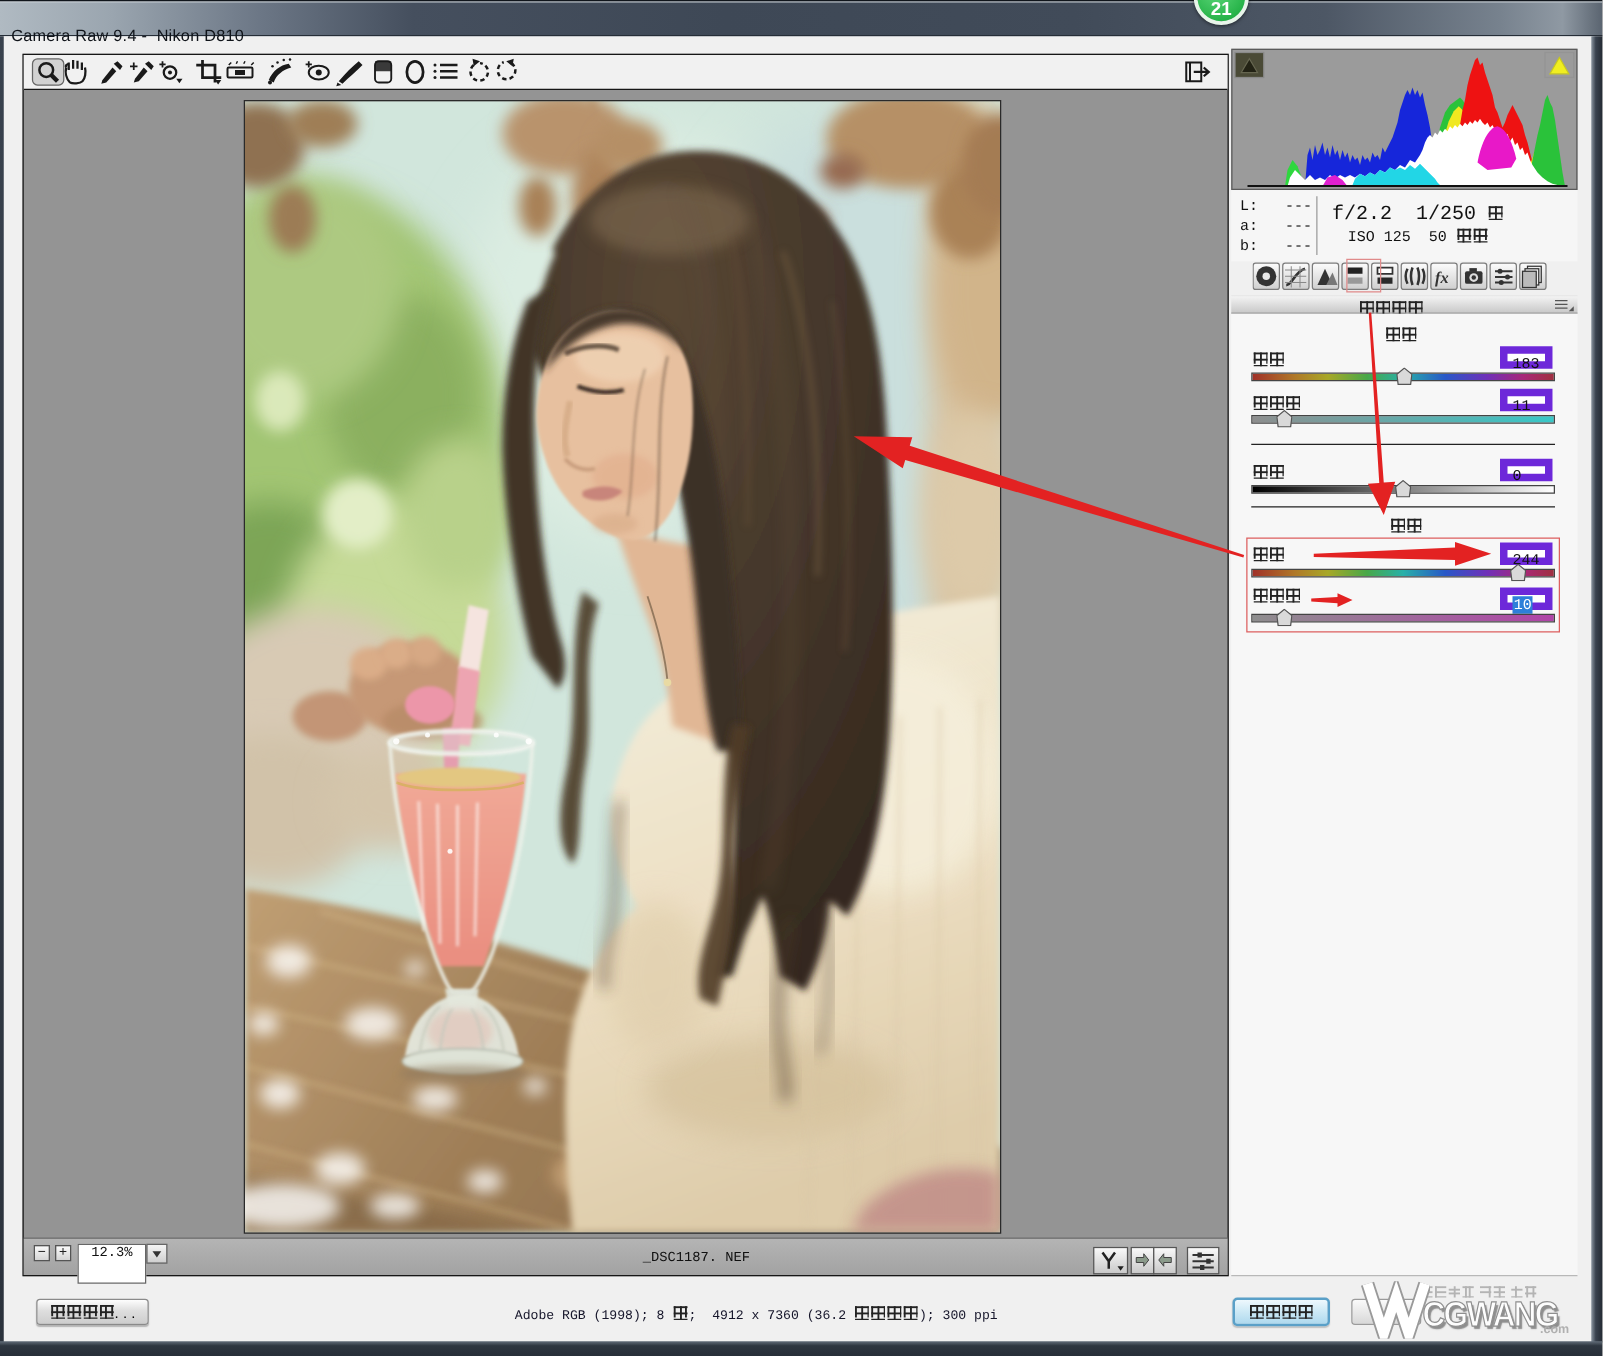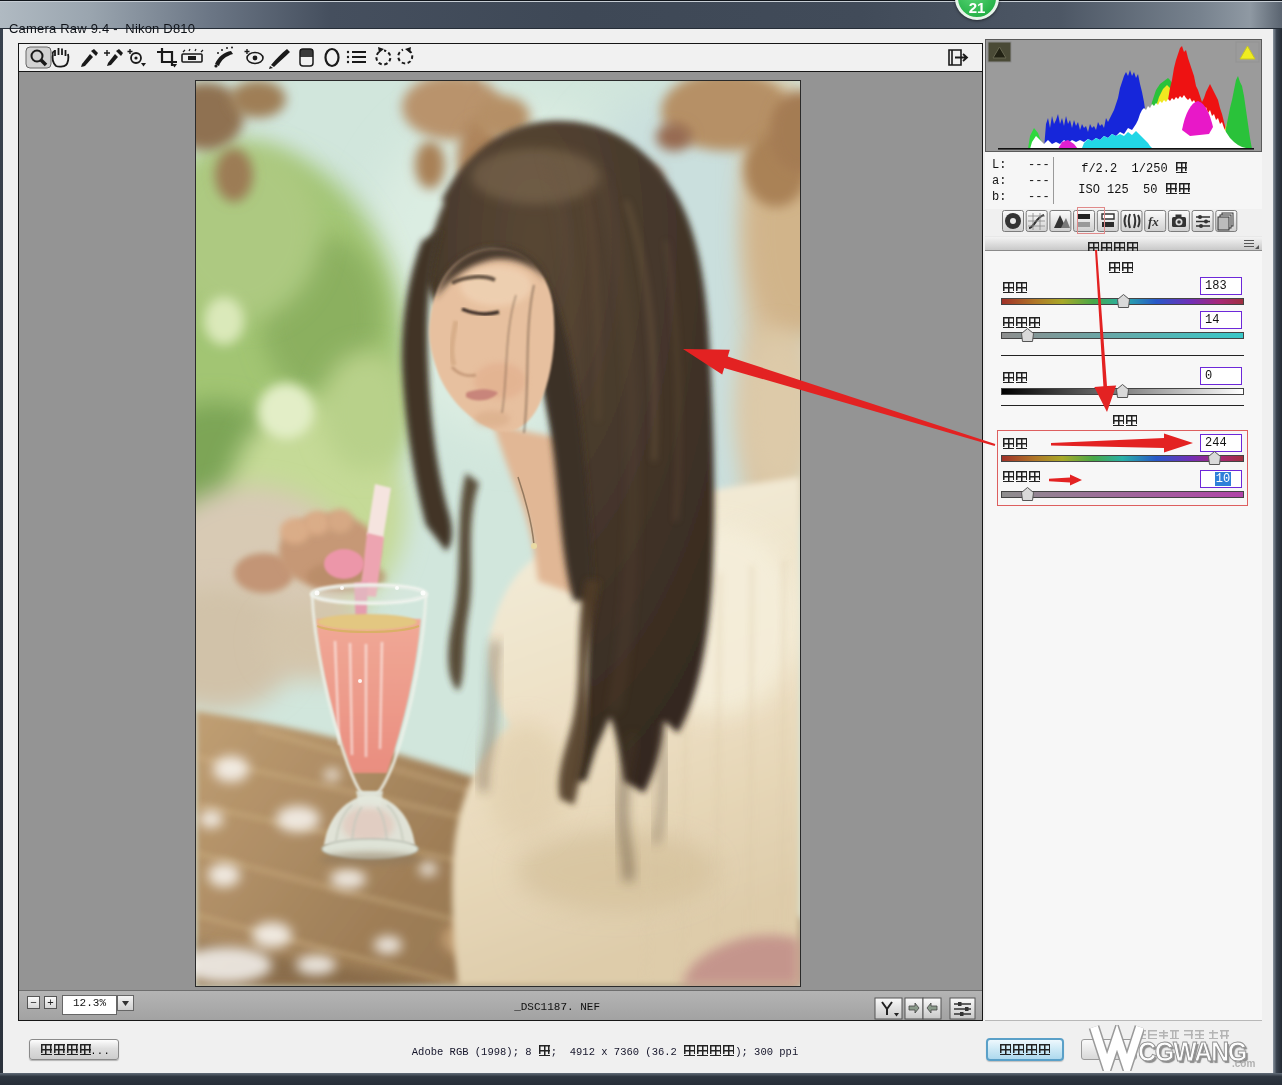--- a/index.html
+++ b/index.html
@@ -26,41 +26,41 @@
 #bl{left:0;top:29px;width:3px;height:1045px;background:linear-gradient(180deg,#39424e,#2b323c);}
 #br{left:1273px;top:29px;width:9px;height:1045px;background:linear-gradient(90deg,#8a95a0,#39424e 40%,#232a33);}
 #bb{left:0;top:1073px;width:1282px;height:12px;background:linear-gradient(180deg,#626d79 0,#2e3640 30%,#272e38 100%);}
 
 #mainbox{left:18px;top:43px;width:965px;height:978px;border:1px solid #161616;box-sizing:border-box;background:#949494;}
 #toolbar{left:19px;top:44px;width:963px;height:28px;background:#f1f1f1;border-bottom:1px solid #161616;box-sizing:border-box;}
 #zoombar{left:19px;top:990px;width:963px;height:30px;background:linear-gradient(180deg,#b4b4b4,#a2a2a2);border-top:1px solid #6e6e6e;box-sizing:border-box;}
 
 .sqbtn{position:absolute;width:13px;height:13px;border:1px solid #555;background:linear-gradient(180deg,#fafafa,#d6d6d6);box-sizing:border-box;
  font-size:11px;line-height:10px;text-align:center;color:#222;}
-#zoomval{left:62px;top:995px;width:55px;height:20px;background:#fff;border:1px solid #666;box-sizing:border-box;
+#zoomval{left:62px;top:995px;width:55px;height:32px;background:#fff;border:1px solid #666;box-sizing:border-box;
  font-size:11px;font-family:"Liberation Mono",monospace;text-align:center;line-height:15px;color:#111;}
 #zoomdrop{left:117px;top:995px;width:17px;height:16px;border:1px solid #666;background:linear-gradient(180deg,#f4f4f4,#cfcfcf);box-sizing:border-box;}
 #fname{left:300px;top:1001px;width:300px;text-align:right;font-family:"Liberation Mono",monospace;font-size:11px;color:#101010;}
 
 #savebtn{left:29px;top:1039px;width:90px;height:21px;border:1px solid #8a8a8a;border-radius:3px;
  background:linear-gradient(180deg,#fdfdfd,#dedede 45%,#cdcdcd);box-shadow:0 1px 1px rgba(0,0,0,.25);
  box-sizing:border-box;text-align:center;padding-top:3px;font-size:12px;}
 #linktext{left:300px;top:1045px;width:610px;text-align:center;font-family:"Liberation Mono",monospace;font-size:10.5px;color:#15152a;}
 #openbtn{left:986px;top:1038px;width:78px;height:23px;border:2px solid #5aa0c8;border-radius:4px;
  background:linear-gradient(180deg,#eef8fd,#cfeaf6 45%,#aed9ee);box-shadow:0 1px 1px rgba(0,0,0,.2);
  box-sizing:border-box;text-align:center;padding-top:3px;font-size:12px;}
 #cancelbtn{left:1081px;top:1039px;width:56px;height:21px;border:1px solid #9a9a9a;border-radius:3px;
  background:linear-gradient(180deg,#fafafa,#d8d8d8);box-sizing:border-box;}
 
 #histbox{left:985px;top:39px;width:277px;height:113px;border:1px solid #5a5a5a;background:#9b9b9b;box-sizing:border-box;}
 #exif{left:985px;top:152px;width:277px;height:57px;background:#f6f6f6;font-family:"Liberation Mono",monospace;color:#111;}
 #tabs{left:1002px;top:209px;width:277px;height:25px;}
 
 #panel{left:985px;top:251px;width:277px;height:770px;background:#f7f7f7;border-bottom:1px solid #b8b8b8;box-sizing:border-box;}
-.vbox{position:absolute;width:42px;height:18px;background:#fff;border:1px solid #6d28d9;box-sizing:border-box;
+.vbox{position:absolute;width:42px;height:18px;background:#fff;border:6px solid #6d28d9;box-sizing:border-box;
  font-family:"Liberation Mono",monospace;font-size:12px;line-height:16px;padding-left:4px;color:#111;}
 .lbl{position:absolute;font-size:12px;color:#1a1a1a;}
 .track{position:absolute;left:1001px;width:243px;height:7px;border:1px solid #444;box-sizing:border-box;}
 .thumb{position:absolute;width:13px;height:14px;}
 .sep{position:absolute;left:1001px;width:243px;height:1px;background:#222;}
 </style>
 </head>
 <body>
 <div class="abs" id="titlebar"></div>
 <div class="abs" id="titletext">Camera Raw 9.4 -&nbsp; Nikon D810</div>
@@ -363,21 +363,21 @@
 <path d="M96,108 L98,103 102,99 106,101 110,98 114,100 118,96 122,98 126,94 130,96 134,94 138,96 142,92 146,95 150,91 154,95 158,99 160,101 162,103 164,106 166,108 Z" fill="#22d6e6"></path>
 <path d="M72,109 L76,102 82,100 88,104 92,109 Z" fill="#e020d0"></path>
 <path d="M196,90 C199,74 205,62 212,61 C219,63 224,74 227,87 L223,94 204,96 Z" fill="#e818c8"></path>
 
 <rect x="12" y="108" width="256" height="1.6" fill="#111"></rect>
 </svg>
 
 <div class="abs" id="exif">
 <div class="abs" style="left:7px;top:5px;line-height:16px;font-size:12px;">L:&nbsp;&nbsp;&nbsp;---<br>a:&nbsp;&nbsp;&nbsp;---<br>b:&nbsp;&nbsp;&nbsp;---</div>
 <div class="abs" style="left:68px;top:5px;width:1px;height:47px;background:#9a9a9a;"></div>
-<div class="abs" style="left:47px;top:10px;width:205px;text-align:center;font-size:12px;">f/2.2&nbsp;&nbsp;1/250 <span class="z"></span></div>
+<div class="abs" style="left:47px;top:10px;width:205px;text-align:center;font-size:16px;">f/2.2&nbsp;&nbsp;1/250 <span class="z"></span></div>
 <div class="abs" style="left:47px;top:31px;width:205px;text-align:center;font-size:12px;">ISO 125&nbsp;&nbsp;50 <span class="z"></span><span class="z"></span></div>
 </div>
 <div class="abs" id="tabs">
 <svg width="277" height="25" viewBox="0 0 277 25">
 <g>
 <rect x="0.5" y="1.5" width="21" height="21" rx="2" fill="url(#tbg)" stroke="#7c7c7c"></rect>
 <rect x="24.2" y="1.5" width="21" height="21" rx="2" fill="url(#tbg)" stroke="#7c7c7c"></rect>
 <rect x="47.9" y="1.5" width="21" height="21" rx="2" fill="url(#tbg)" stroke="#7c7c7c"></rect>
 <rect x="71.6" y="1.5" width="21" height="21" rx="2" fill="url(#tbg)" stroke="#7c7c7c"></rect>
 <rect x="95.3" y="1.5" width="21" height="21" rx="2" fill="url(#tbg)" stroke="#7c7c7c"></rect>
@@ -428,21 +428,21 @@
 <div class="abs" id="panel"></div>
 
 <div class="lbl" style="left:1108px;top:261px;"><span class="z"></span><span class="z"></span></div>
 <div class="lbl" style="left:1002px;top:281px;"><span class="z"></span><span class="z"></span></div>
 <div class="vbox" style="left:1200px;top:277px;">183</div>
 <div class="track" style="top:298px;background:linear-gradient(90deg,#a03028,#b07828 14%,#a8a828 25%,#48a848 38%,#28b0a8 50%,#2858c8 64%,#7030b8 78%,#a82878 90%,#a03040 100%);"></div>
 <svg class="thumb" style="left:1117px;top:294px;" width="13" height="14">
     <path d="M6.5 0.5 L12.5 5.5 L11.5 13.5 L1.5 13.5 L0.5 5.5 Z" fill="#d9d9d9" stroke="#555"></path>
   </svg>
 <div class="lbl" style="left:1002px;top:316px;"><span class="z"></span><span class="z"></span><span class="z"></span></div>
-<div class="vbox" style="left:1200px;top:311px;">14</div>
+<div class="vbox" style="left:1200px;top:311px;">11</div>
 <div class="track" style="top:332px;background:linear-gradient(90deg,#8e8e8e,#38c8c8);"></div>
 <svg class="thumb" style="left:1021px;top:328px;" width="13" height="14">
     <path d="M6.5 0.5 L12.5 5.5 L11.5 13.5 L1.5 13.5 L0.5 5.5 Z" fill="#d9d9d9" stroke="#555"></path>
   </svg>
 <div class="sep" style="top:355px;"></div>
 
 <div class="lbl" style="left:1002px;top:371px;"><span class="z"></span><span class="z"></span></div>
 <div class="vbox" style="left:1200px;top:367px;">0</div>
 <div class="track" style="top:388px;background:linear-gradient(90deg,#000,#fff);"></div>
 <svg class="thumb" style="left:1116px;top:384px;" width="13" height="14">
@@ -452,21 +452,21 @@
 
 <div class="lbl" style="left:1112px;top:414px;"><span class="z"></span><span class="z"></span></div>
 <div class="abs" style="left:997px;top:430px;width:251px;height:76px;border:1.5px solid #dd5f5f;box-sizing:border-box;"></div>
 <div class="lbl" style="left:1002px;top:437px;"><span class="z"></span><span class="z"></span></div>
 <div class="vbox" style="left:1200px;top:434px;">244</div>
 <div class="track" style="top:455px;background:linear-gradient(90deg,#a03028,#b07828 14%,#a8a828 25%,#48a848 38%,#28b0a8 50%,#2858c8 64%,#7030b8 78%,#a82878 90%,#a03040 100%);"></div>
 <svg class="thumb" style="left:1208px;top:451px;" width="13" height="14">
     <path d="M6.5 0.5 L12.5 5.5 L11.5 13.5 L1.5 13.5 L0.5 5.5 Z" fill="#d9d9d9" stroke="#555"></path>
   </svg>
 <div class="lbl" style="left:1002px;top:470px;"><span class="z"></span><span class="z"></span><span class="z"></span></div>
-<div class="vbox" style="left:1200px;top:470px;text-align:center;"><span style="background:#2e7fd9;color:#fff;padding:0 1px;">10</span></div>
+<div class="vbox" style="left:1200px;top:470px;"><span style="background:#2e7fd9;color:#fff;padding:0 1px;">10</span></div>
 <div class="track" style="top:491px;background:linear-gradient(90deg,#8e8e8e,#b044a8);"></div>
 <svg class="thumb" style="left:1021px;top:487px;" width="13" height="14">
     <path d="M6.5 0.5 L12.5 5.5 L11.5 13.5 L1.5 13.5 L0.5 5.5 Z" fill="#d9d9d9" stroke="#555"></path>
   </svg>
 <div class="abs" style="left:1136px;top:1029px;color:#b4b4b4;font-size:10px;z-index:30;">
 <span class="z" style="background:
   linear-gradient(#b4b4b4,#b4b4b4) 0 0/100% 1.5px no-repeat,
   linear-gradient(#b4b4b4,#b4b4b4) 0 50%/100% 1.5px no-repeat,
   linear-gradient(#b4b4b4,#b4b4b4) 0 100%/100% 1.5px no-repeat,
   linear-gradient(#b4b4b4,#b4b4b4) 50% 0/1.5px 100% no-repeat;width:9px;height:9px;"></span><span class="z" style="background:

